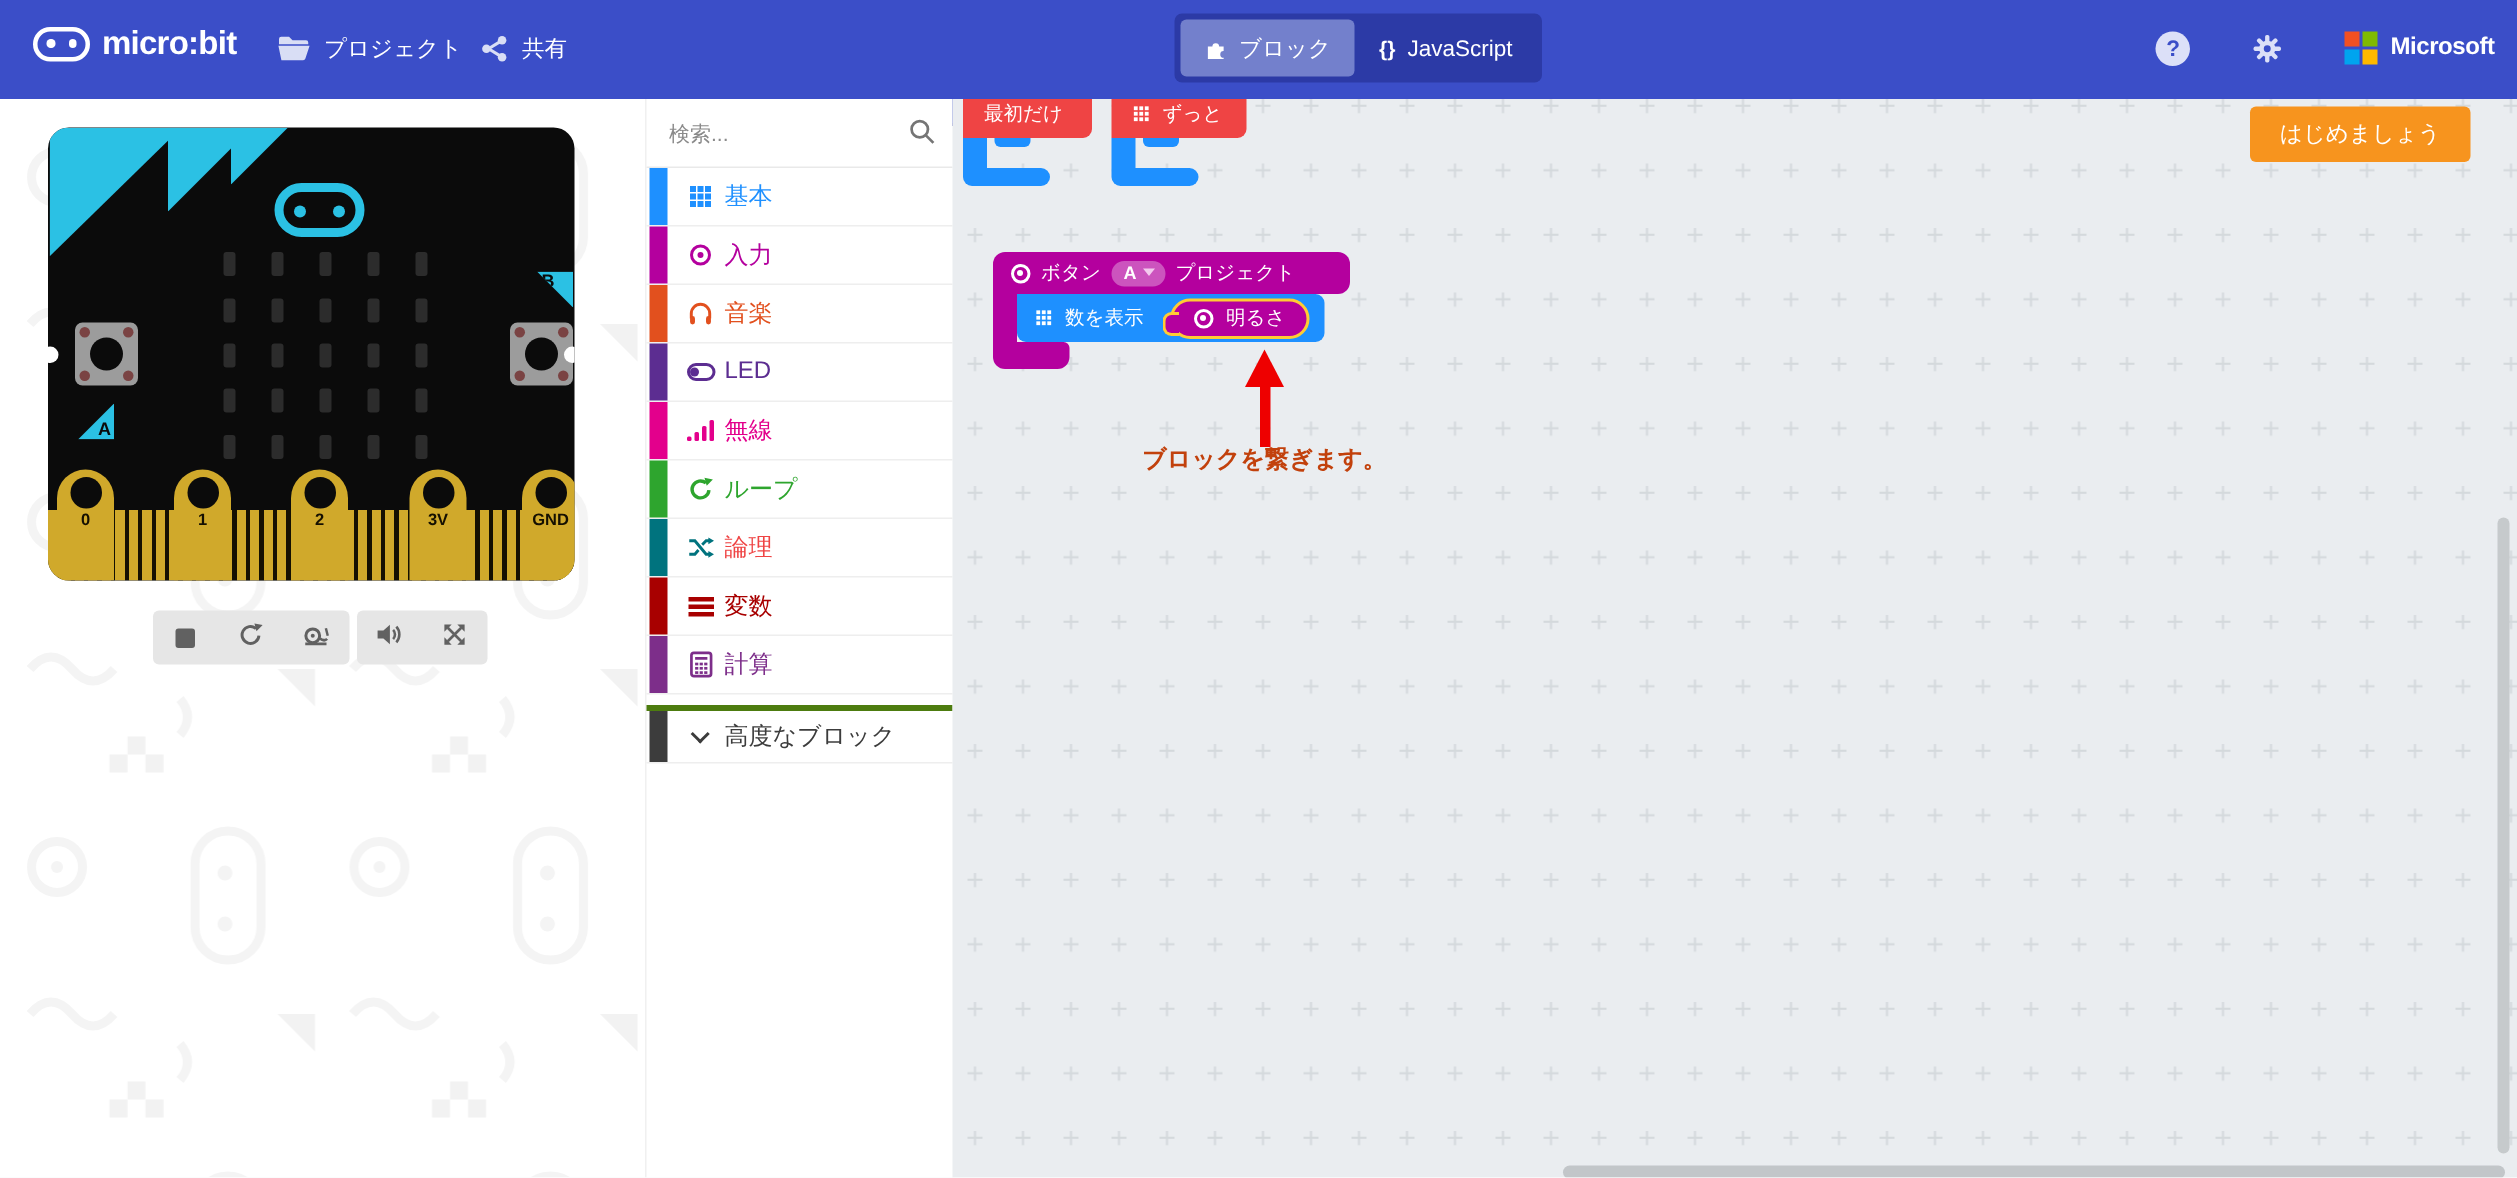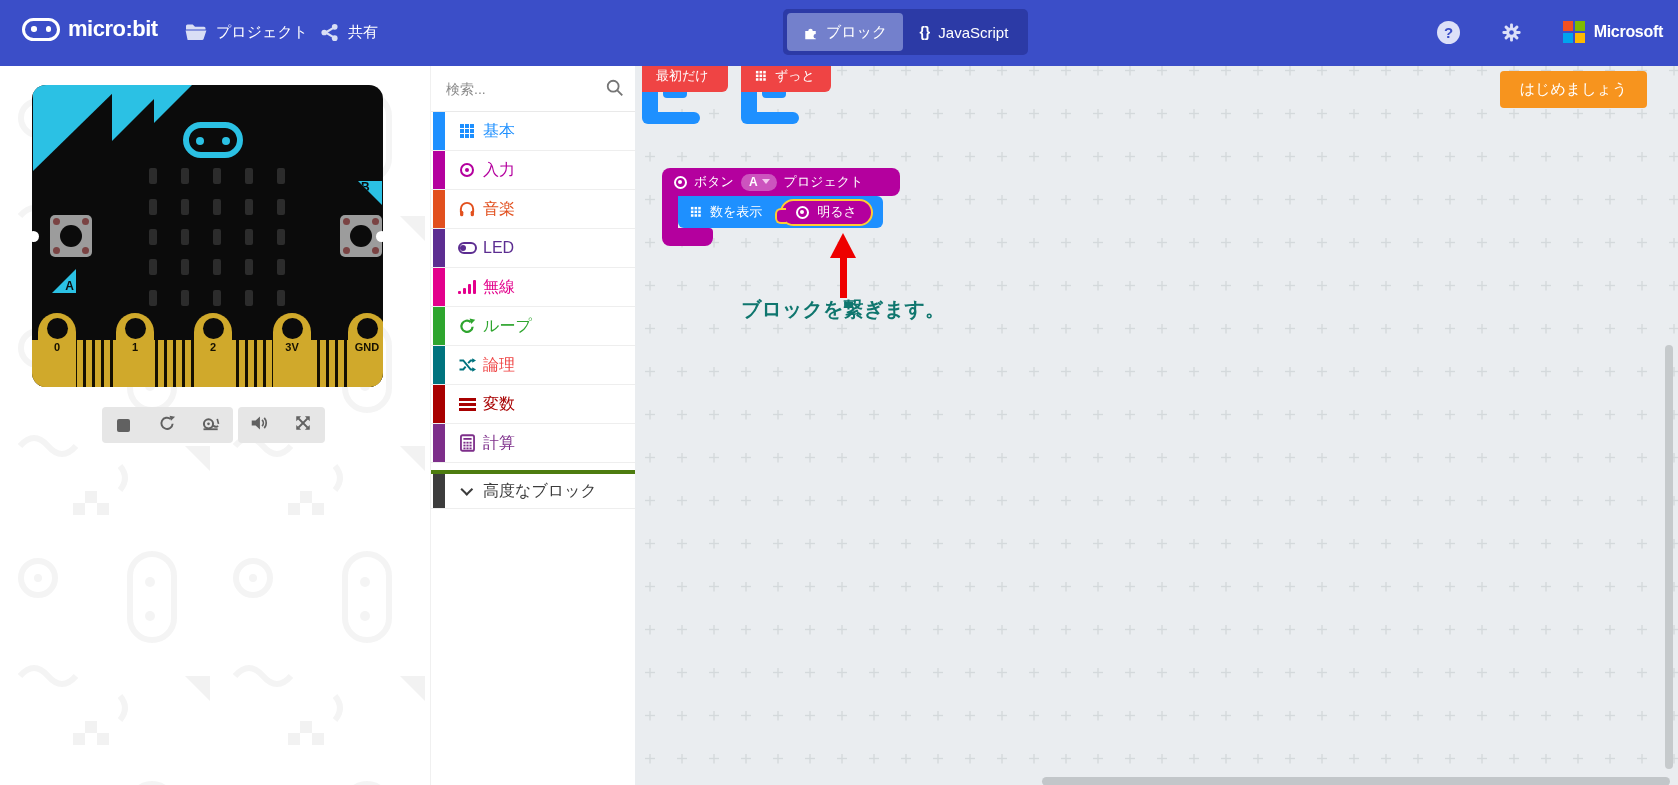--- a/index.html
+++ b/index.html
@@ -133,21 +133,21 @@
   .dd-caret { width:0; height:0; border-left:4px solid transparent; border-right:4px solid transparent; border-top:5px solid #f3c9ee; }
   .hat-body { display:flex; }
   .hat-spine { width:16px; height:32px; background:#b4009e; }
   .shownum { height:32px; background:#1e90ff; border-radius:0 6px 6px 6px; display:flex; align-items:center; gap:8px; padding:0 10px 0 12px; }
   .oval { position:relative; height:27px; background:#b4009e; border:2.5px solid #ffcc33; border-radius:14px; display:flex; align-items:center; gap:8px; padding:0 14px; margin-left:10px; cursor:grab; }
   .oval::before { content:""; position:absolute; left:-7px; top:7px; width:9px; height:12px; background:#b4009e; border:2.5px solid #ffcc33; border-right:none; border-radius:6px 0 0 6px; }
   .hat-foot { width:51px; height:18px; background:#b4009e; border-radius:0 4px 8px 8px; }
 
   .red-arrow-head { position:absolute; left:195px; top:167px; width:0; height:0; border-left:13px solid transparent; border-right:13px solid transparent; border-bottom:25px solid #ee0000; }
   .red-arrow-shaft { position:absolute; left:204.5px; top:191px; width:7px; height:41px; background:#ee0000; }
-  .annotation { position:absolute; left:208px; top:230px; transform:translateX(-50%); color:#0f766e; font-size:20px; font-weight:bold; white-space:nowrap; }
+  .annotation { position:absolute; left:208px; top:230px; transform:translateX(-50%); color:#c2410c; font-size:16px; font-weight:bold; white-space:nowrap; }
 
   .get-started { position:absolute; left:865px; top:5px; width:147px; height:37px; background:#f7941e; border:none; border-radius:4px; color:#fff; font-size:15px; font-family:inherit; cursor:pointer; }
 
   .hscroll { position:absolute; left:407px; top:711px; width:628px; height:9px; background:#c2c6c9; border-radius:5px; cursor:pointer; }
   .vscroll { position:absolute; left:1030px; top:279px; width:8px; height:424px; background:#c6cacc; border-radius:4px; cursor:pointer; }
 </style>
 </head>
 <body>
 
 <div class="stage">

